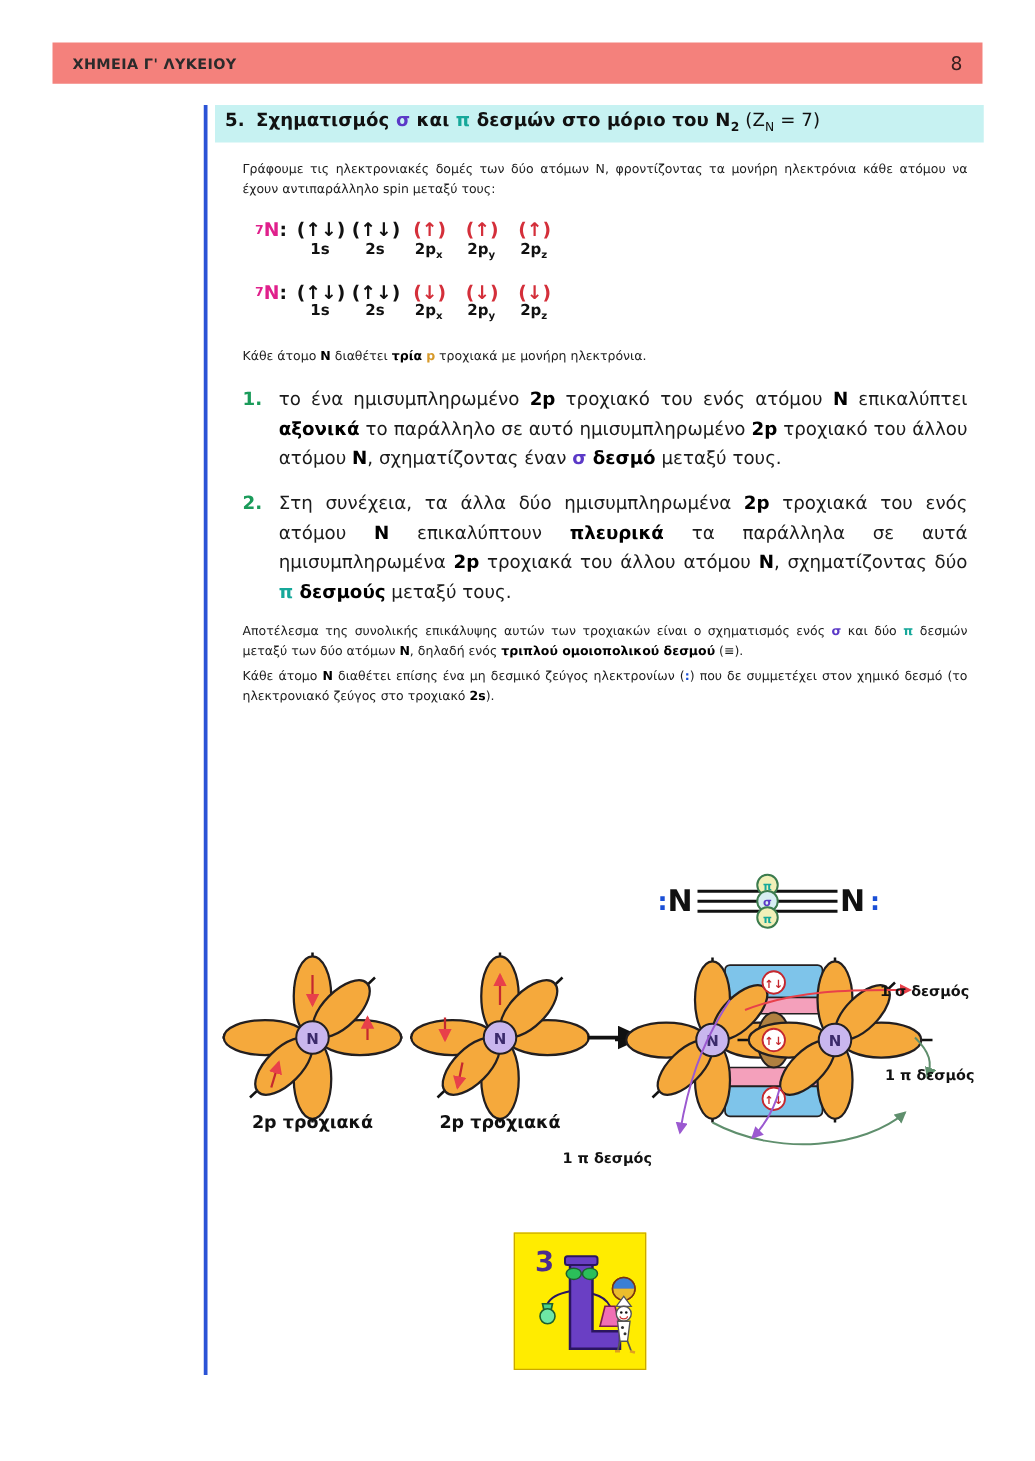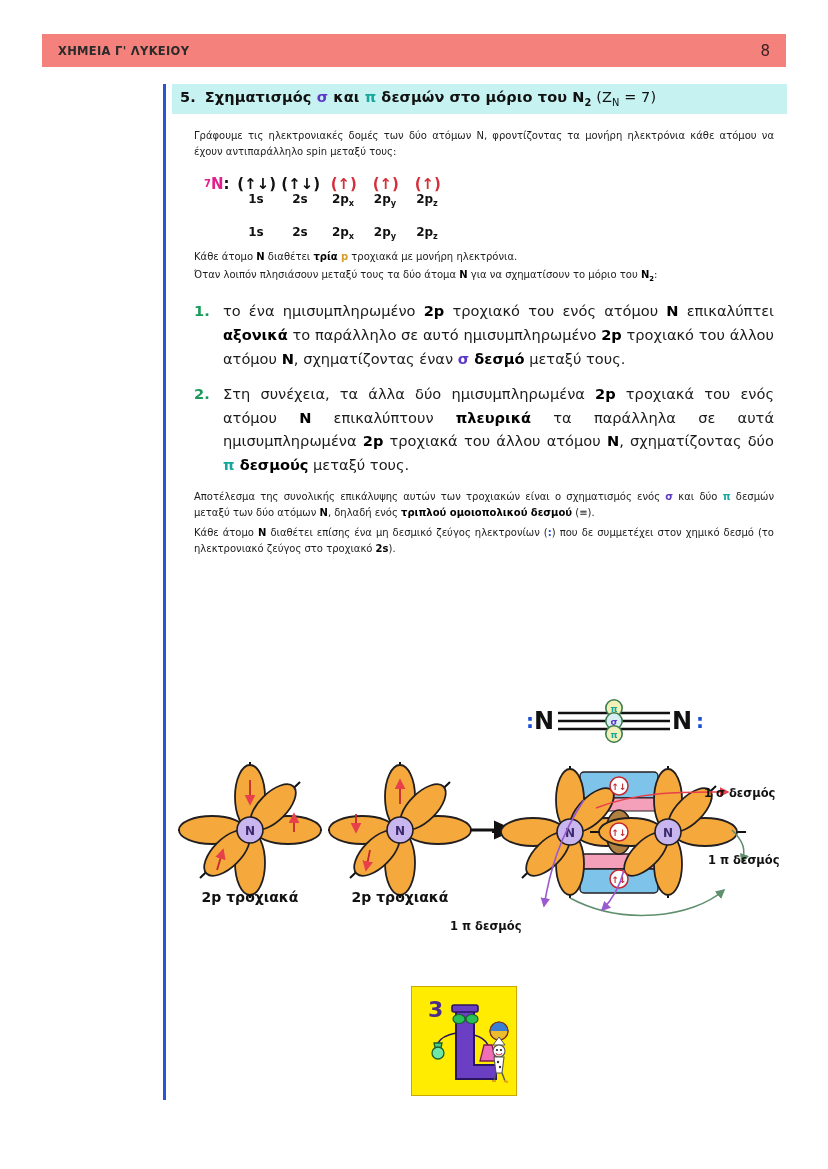--- a/index.html
+++ b/index.html
@@ -196,28 +196,31 @@
     <div class="cfg-row">
       <span class="cfg-atom"><span class="pre">7</span><span>N</span></span><span class="cfg-colon">:</span>
       <span class="box b1 arrow-blk">(↑↓)</span><span class="box b2 arrow-blk">(↑↓)</span><span class="box bp arrow-red">(↑)</span><span class="box bp arrow-red">(↑)</span><span class="box bp arrow-red">(↑)</span>
     </div>
     <div class="cfg-labels">
       <span class="lbl l1"><span>1</span><span>s</span></span><span class="lbl l1"><span>2</span><span>s</span></span><span class="lbl lp"><span>2p</span><sub>x</sub></span><span class="lbl lp"><span>2p</span><sub>y</sub></span><span class="lbl lp"><span>2p</span><sub>z</sub></span>
     </div>
   </div>
 
   <div class="config-block">
+    <div class="cfg-row">
+      <span class="cfg-atom"><span class="pre">7</span><span>N</span></span><span class="cfg-colon">:</span>
+      <span class="box b1 arrow-blk">(↑↓)</span><span class="box b2 arrow-blk">(↑↓)</span><span class="box bp arrow-red">(↓)</span><span class="box bp arrow-red">(↓)</span><span class="box bp arrow-red">(↓)</span>
+    </div>
     <div class="cfg-labels">
       <span class="lbl l1"><span>1</span><span>s</span></span><span class="lbl l1"><span>2</span><span>s</span></span><span class="lbl lp"><span>2p</span><sub>x</sub></span><span class="lbl lp"><span>2p</span><sub>y</sub></span><span class="lbl lp"><span>2p</span><sub>z</sub></span>
     </div>
   </div>
 
-  <p class="para nojust" style="margin-top:8px"><span>Κάθε άτομο </span><b>N</b><span> διαθέτει </span><b>τρία</b><span> </span><b style="color:#d79a2b">p</b><span> τροχιακά με μονήρη ηλεκτρόνια.</span></p>
-
-  <p class="para" style="margin-top:2px"><span>Όταν λοιπόν πλησιάσουν μεταξύ τους τα δύο άτομα </span><b>N</b><span> για να σχηματίσουν το μόριο του </span><b>N</b><b><sub>2</sub></b><span>:</span></p>
+  <p class="para nojust" style="margin-top:20px"><span>Κάθε άτομο </span><b>N</b><span> διαθέτει </span><b>τρία</b><span> </span><b style="color:#d79a2b">p</b><span> τροχιακά με μονήρη ηλεκτρόνια.</span></p>
+
 
   <ol class="steps">
     <li>
       <span class="marker">1.</span><span>το ένα ημισυμπληρωμένο </span><b>2p</b><span> τροχιακό του ενός ατόμου </span><b>N</b><span> επικαλύπτει </span><b>αξονικά</b><span> το παράλληλο σε αυτό ημισυμπληρωμένο </span><b>2p</b><span> τροχιακό του άλλου ατόμου </span><b>N</b><span>, σχηματίζοντας έναν </span><span class="sigma">σ</span><b> δεσμό</b><span> μεταξύ τους.</span>
     </li>
     <li>
       <span class="marker">2.</span><span>Στη συνέχεια, τα άλλα δύο ημισυμπληρωμένα </span><b>2p</b><span> τροχιακά του ενός ατόμου </span><b>N</b><span> επικαλύπτουν </span><b>πλευρικά</b><span> τα παράλληλα σε αυτά ημισυμπληρωμένα </span><b>2p</b><span> τροχιακά του άλλου ατόμου </span><b>N</b><span>, σχηματίζοντας δύο </span><span class="pi">π</span><b> δεσμούς</b><span> μεταξύ τους.</span>
     </li>
   </ol>
 

